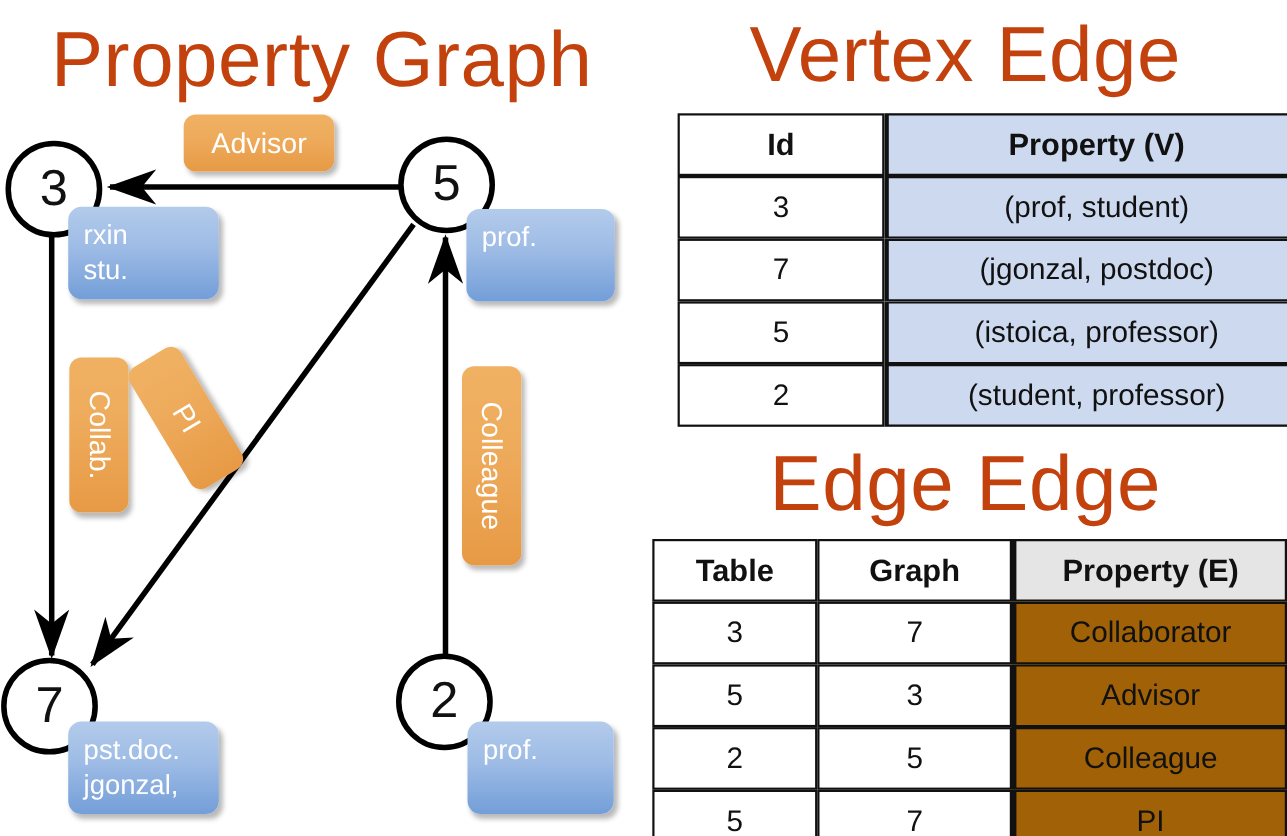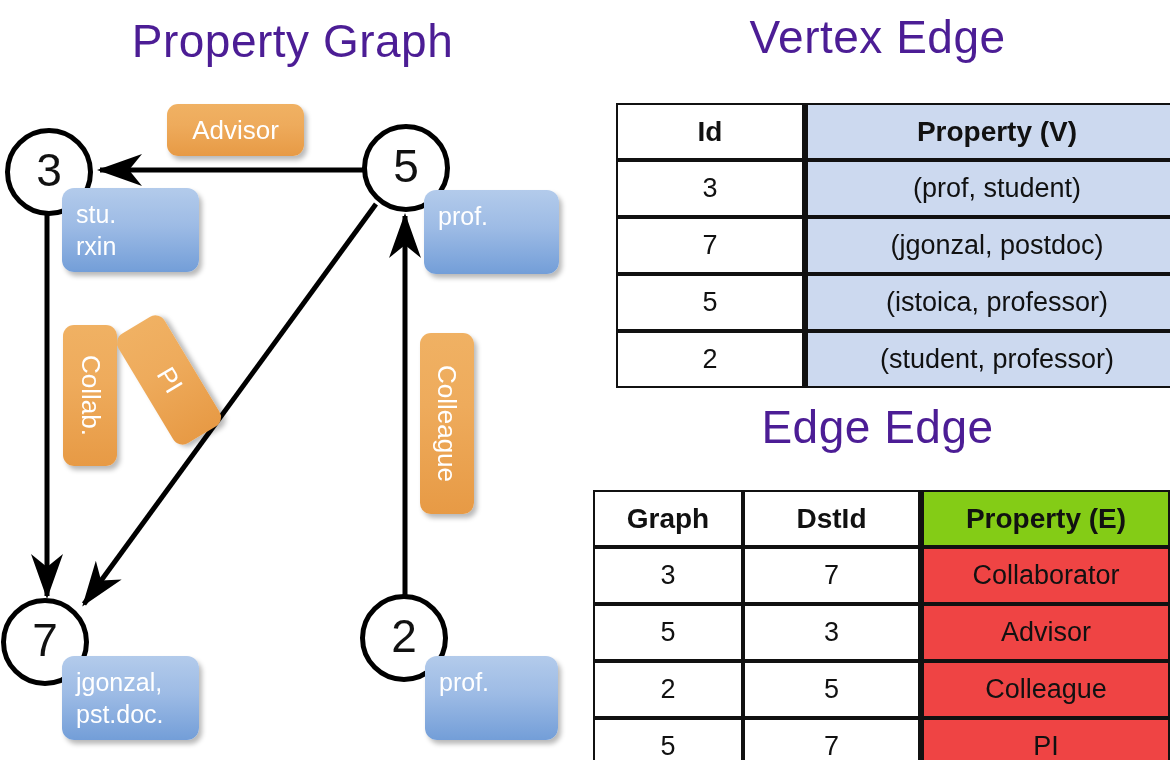--- a/index.html
+++ b/index.html
@@ -14,23 +14,23 @@
     overflow: hidden;
     font-family: "Liberation Sans", sans-serif;
     color: #000;
   }
 
   
   .title {
     position: absolute;
     font-family: "Liberation Sans", sans-serif;
     font-weight: 300;
-    font-size: 46px;
+    font-size: 71px;
     letter-spacing: 0.5px;
-    color: #4c1d95;
+    color: #c2410c;
     white-space: nowrap;
     text-align: center;
   }
   #title-property-graph { left: 0;   top: 14px;  width: 585px; }
   #title-vertex-table   { left: 585px; top: 10px; width: 585px; }
   #title-edge-table     { left: 585px; top: 400px; width: 585px; }
 
   
   #graph-panel {
     position: absolute;
@@ -160,22 +160,22 @@
   #vertex-table col.c-id   { width: 188px; }
   #vertex-table col.c-prop { width: 384px; }
   #vertex-table .cell-prop { background: #ccd9ef; text-align: center; }
   #vertex-table th.cell-prop { background: #ccd9ef; }
   #vertex-table .sep { border-left-width: 4px; }
 
   #edge-table { left: 593px; top: 490px; width: 577px; }
   #edge-table col.c-src  { width: 150px; }
   #edge-table col.c-dst  { width: 177px; }
   #edge-table col.c-prop { width: 250px; }
-  #edge-table .cell-prop   { background: #ef4444; }
-  #edge-table th.cell-prop { background: #84cc16; }
+  #edge-table .cell-prop   { background: #a16207; }
+  #edge-table th.cell-prop { background: #e5e5e5; }
   #edge-table .sep { border-left-width: 4px; }
 </style>
 </head>
 <body>
 
 <div class="title" id="title-property-graph">Property Graph</div>
 
 <div class="title" id="title-vertex-table">Vertex Edge</div>
 
 <div class="title" id="title-edge-table">Edge Edge</div>
@@ -205,29 +205,29 @@
     <span>5</span>
   </div>
   <div class="node-circle" id="node-7">
     <span>7</span>
   </div>
   <div class="node-circle" id="node-2">
     <span>2</span>
   </div>
 
   <div class="prop-box" id="prop-rxin">
+    <div>rxin</div>
     <div>stu.</div>
-    <div>rxin</div>
   </div>
   <div class="prop-box" id="prop-franklin">
     <div>prof.</div>
   </div>
   <div class="prop-box" id="prop-jgonzal">
+    <div>pst.doc.</div>
     <div>jgonzal,</div>
-    <div>pst.doc.</div>
   </div>
   <div class="prop-box" id="prop-istoica">
     <div>prof.</div>
   </div>
 
   <div class="edge-label" id="label-advisor">
     <span>Advisor</span>
   </div>
   <div class="edge-label" id="label-collab">
     <span class="vtext">Collab.</span>
@@ -272,22 +272,22 @@
 </table>
 
 <table class="data-table" id="edge-table">
   <colgroup>
     <col class="c-src">
       <col class="c-dst">
       <col class="c-prop">
   </colgroup>
   <thead>
     <tr>
+      <th>Table</th>
       <th>Graph</th>
-      <th>DstId</th>
       <th class="cell-prop sep">Property (E)</th>
     </tr>
   </thead>
   <tbody>
     <tr>
       <td>3</td>
       <td>7</td>
       <td class="cell-prop sep">Collaborator</td>
     </tr>
     <tr>

